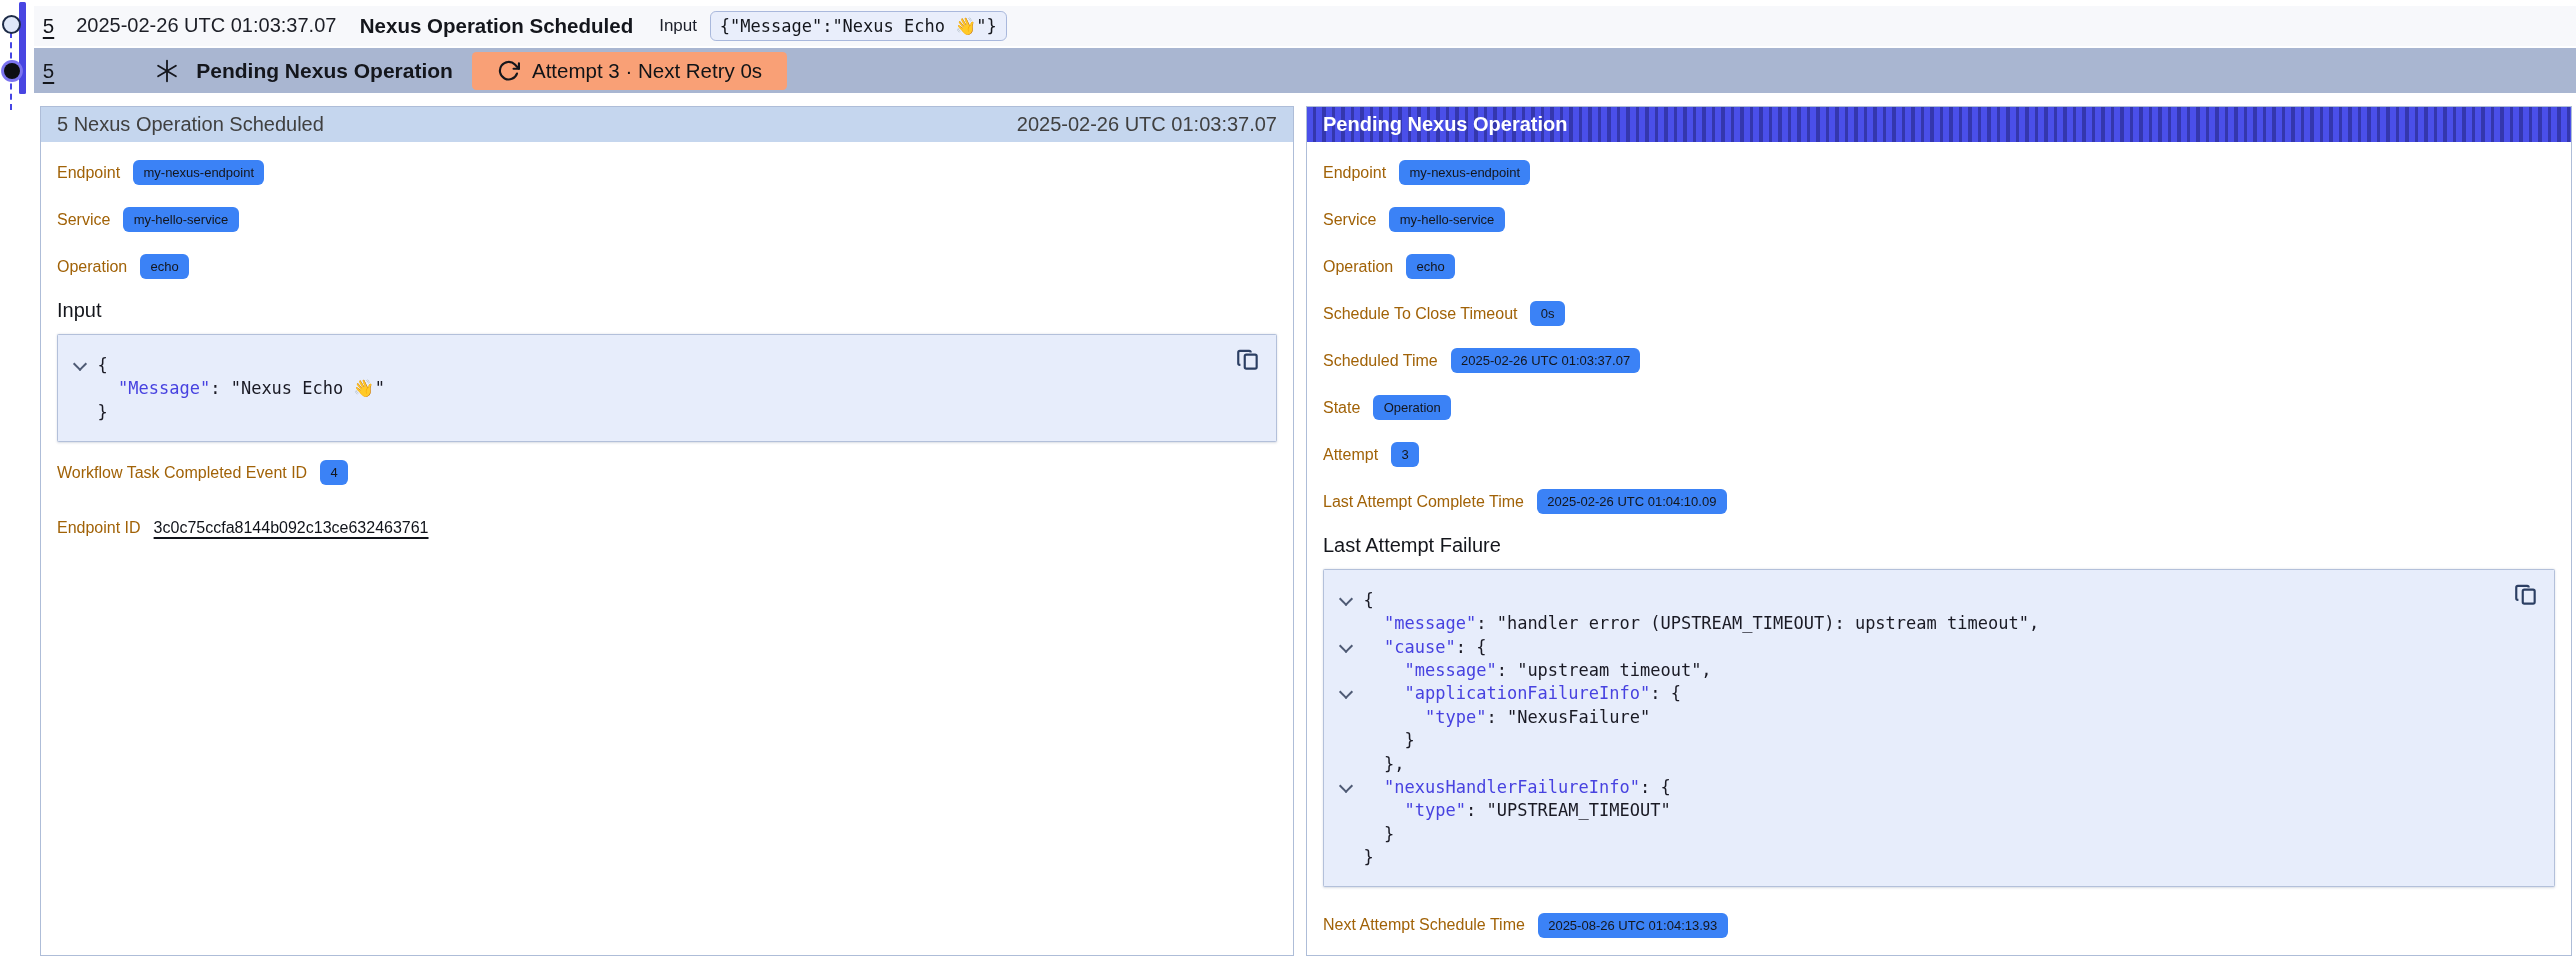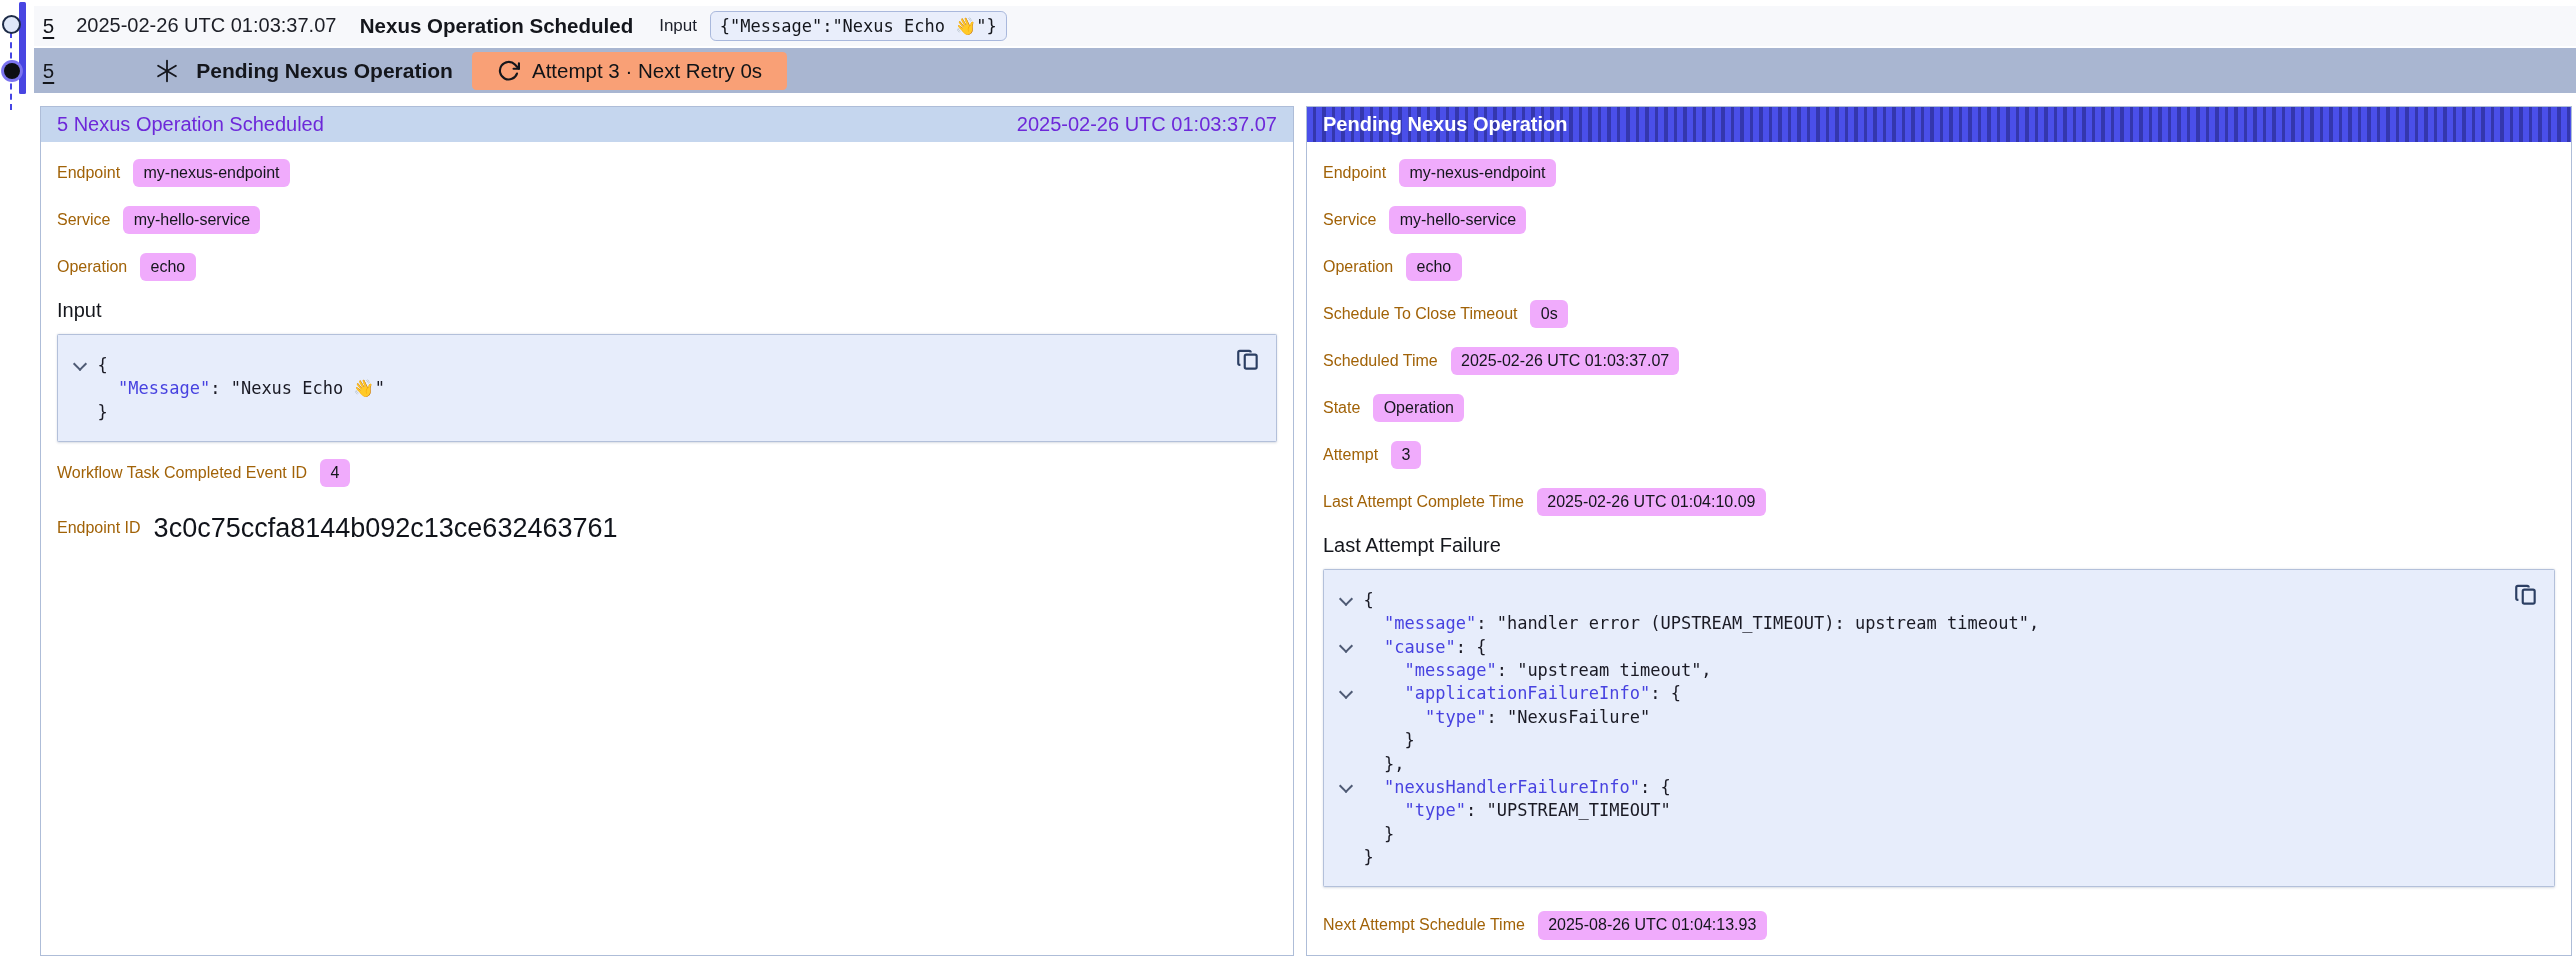--- a/index.html
+++ b/index.html
@@ -31,29 +31,29 @@
   .retry-badge{margin-left:19px;height:38px;background:#f9a076;border-radius:4.4px;
        display:flex;align-items:center;gap:11.7px;padding:0 25px;font-size:20.5px;font-weight:500;color:#101317;}
 
   
   .panel{position:absolute;top:106px;height:850px;background:#ffffff;
        border:1.5px solid #aebdd8;box-sizing:border-box;}
   .panel-left{left:40px;width:1254px;}
   .panel-right{left:1306px;width:1266px;}
   .panel-header{height:35px;display:flex;align-items:center;justify-content:space-between;
        padding:0 16px;font-size:20px;}
-  .panel-header.plain{background:#c5d6ee;color:#6d28d9;}
+  .panel-header.plain{background:#c5d6ee;color:#404040;}
   .panel-header.striped{background:repeating-linear-gradient(90deg,#4a4fe9 0 5.9px,#3437ad 5.9px 9.5px);
        color:#ffffff;font-weight:600;justify-content:flex-start;}
   .panel-body{padding:7.3px 16px 0 16px;}
 
   .field{height:47px;display:flex;align-items:center;gap:13px;}
   .flabel{font-size:16px;color:#a16207;white-space:nowrap;}
-  .badge{background:#f0abfc;border-radius:5.9px;padding:5.1px 10.3px;font-size:16px;color:#14161c;white-space:nowrap;}
-  .fvalue-link{font-size:27px;color:#10131a;text-underline-offset:3.7px;
+  .badge{background:#3b82f6;border-radius:5.9px;padding:5.1px 10.3px;font-size:13px;color:#14161c;white-space:nowrap;}
+  .fvalue-link{font-size:16px;color:#10131a;text-decoration:underline;text-underline-offset:3.7px;
        text-decoration-thickness:1.5px;cursor:pointer;white-space:nowrap;}
   .field.linkrow{margin-top:8.8px;}
   .field.lastrow{margin-top:14.6px;}
 
   .section-label{height:34px;display:flex;align-items:center;font-size:20px;margin-top:2.9px;}
 
   .code-block{position:relative;background:#e7edfb;border:1.5px solid #b3c0da;border-radius:1.5px;
        margin-top:7.3px;margin-bottom:7.3px;padding:17.6px 44px 17.6px 14.6px;box-shadow:0 0.7px 2.2px rgba(40,60,100,.18);}
   .code-line{display:flex;align-items:center;height:23.4px;}
   .code-gutter{width:25px;flex:0 0 25px;display:flex;align-items:center;}

